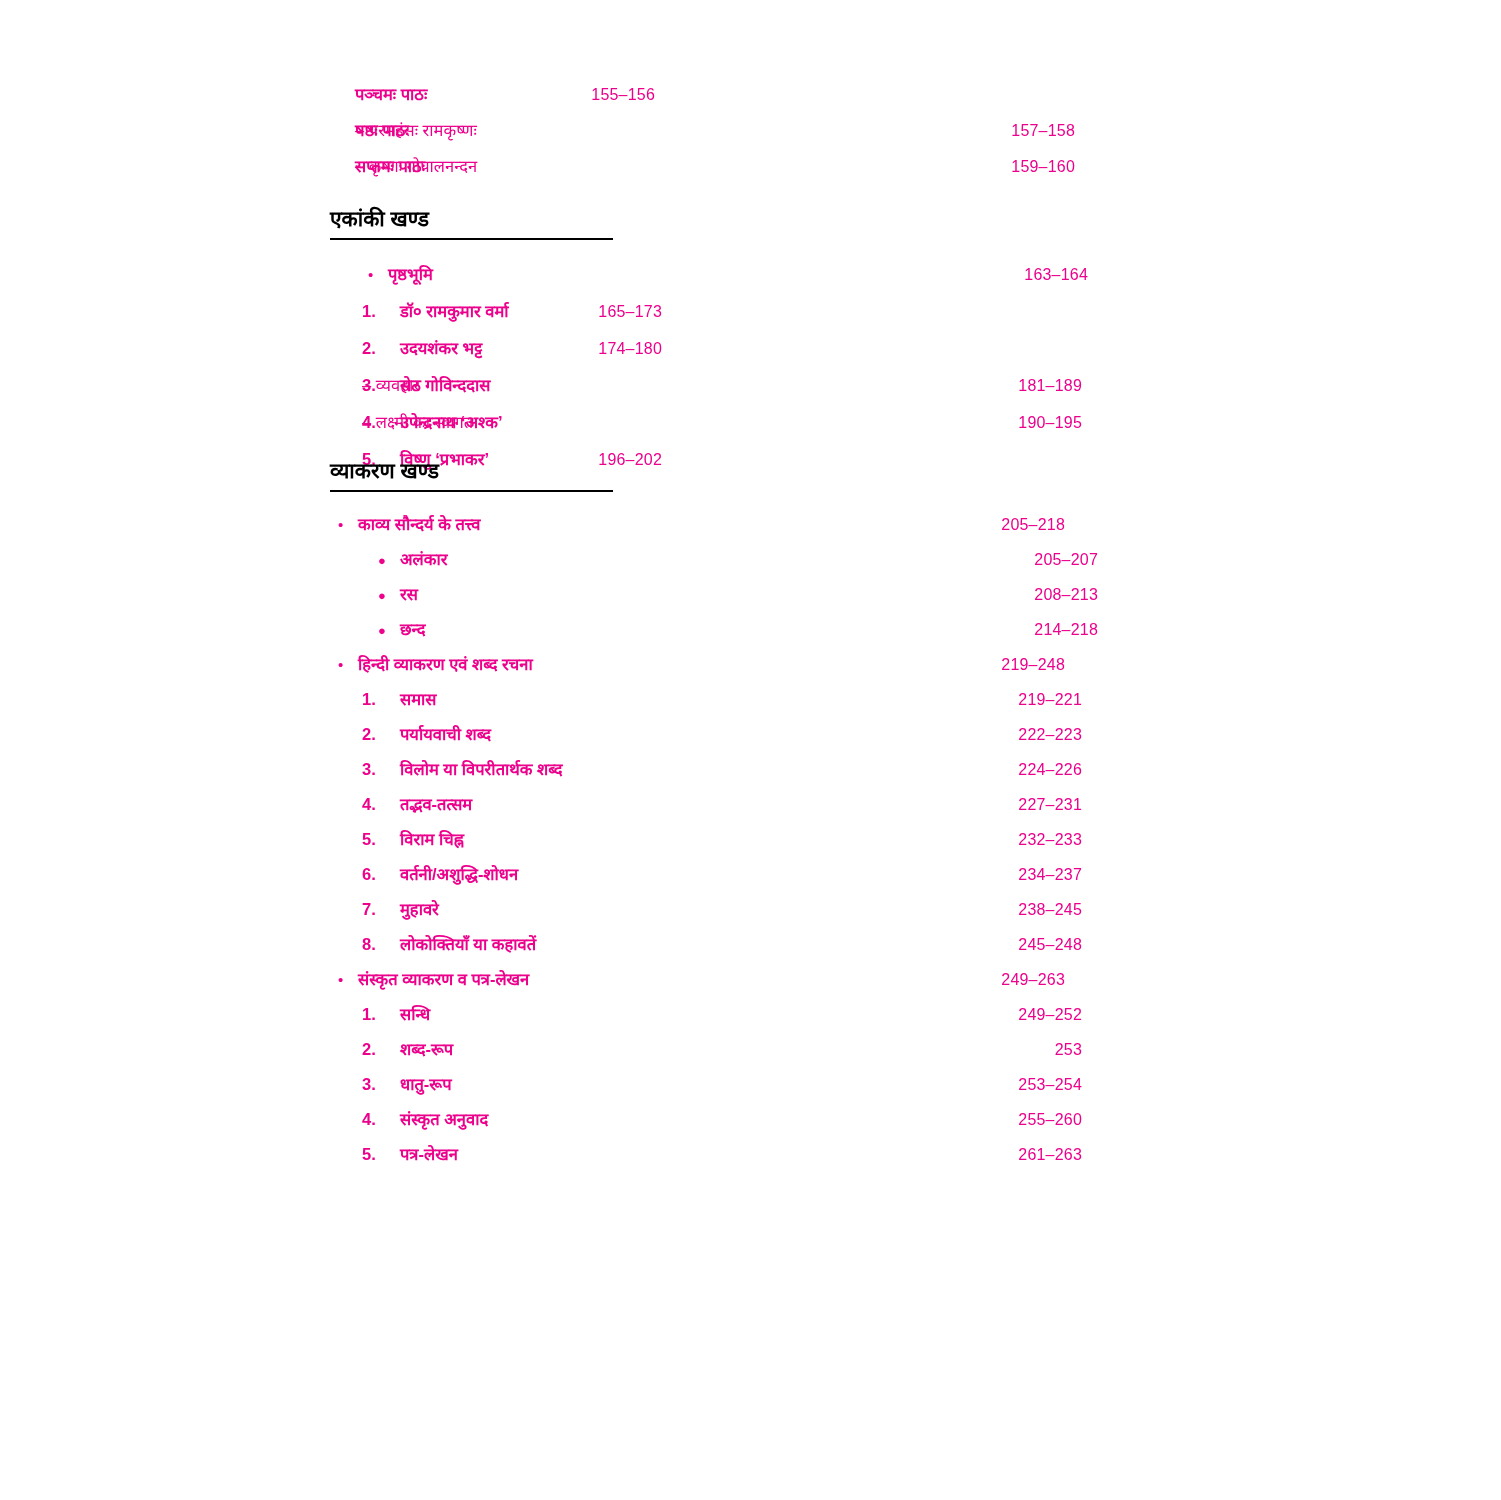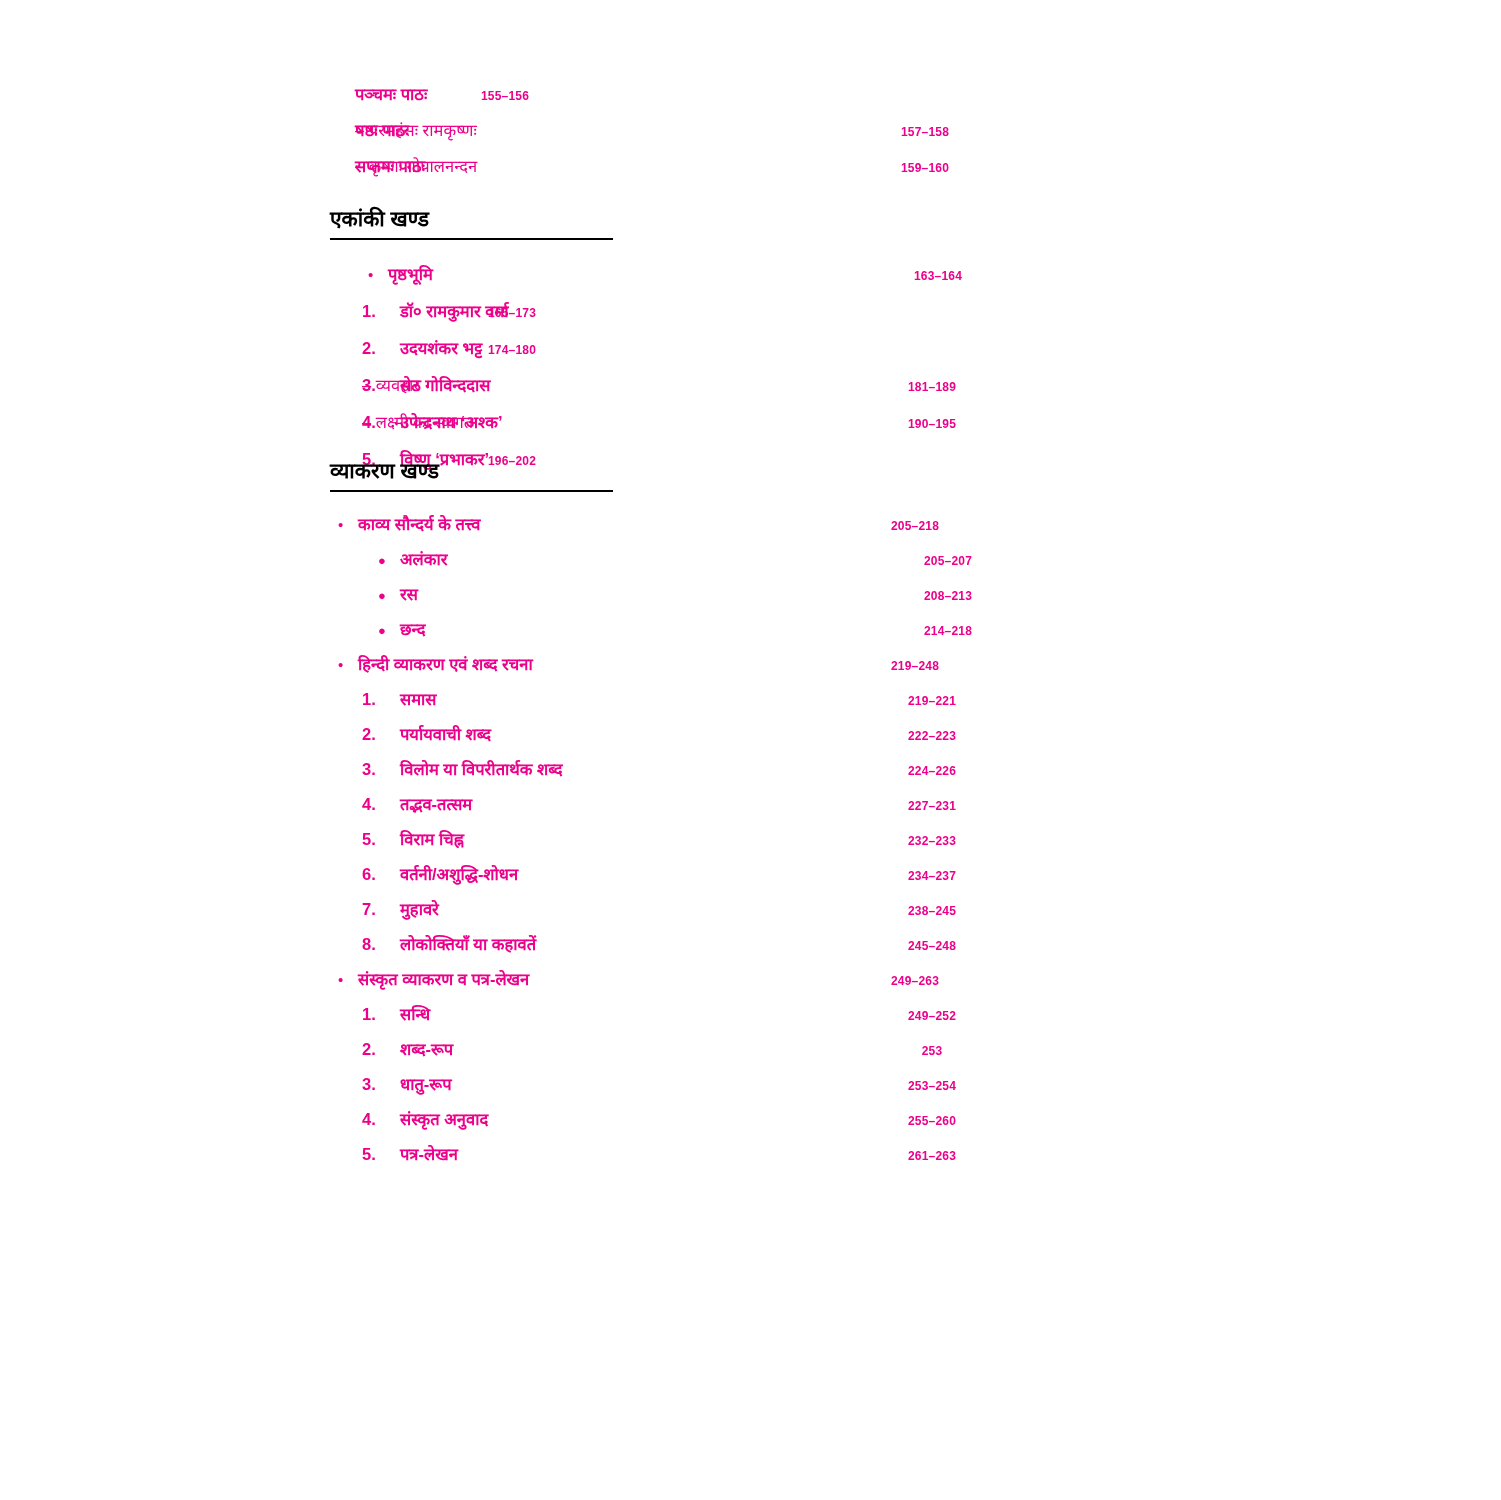--- a/index.html
+++ b/index.html
@@ -36,23 +36,23 @@
     display: flex;
     align-items: baseline;
   }
   .col-mid {
     width: 420px;
     flex: 0 0 420px;
   }
   .col-right {
     width: 300px;
     flex: 0 0 300px;
-    text-align: center;
-    font-weight: bold;
-    font-size: 12px;
+    text-align: right;
+    font-weight: normal;
+    font-size: 16px;
     letter-spacing: 0.2px;
   }   
 
   .txt {
     font-size: 16.5px;
     font-weight: bold;
     color: #ec008c;
     white-space: nowrap;
   }
   .dash-title {

